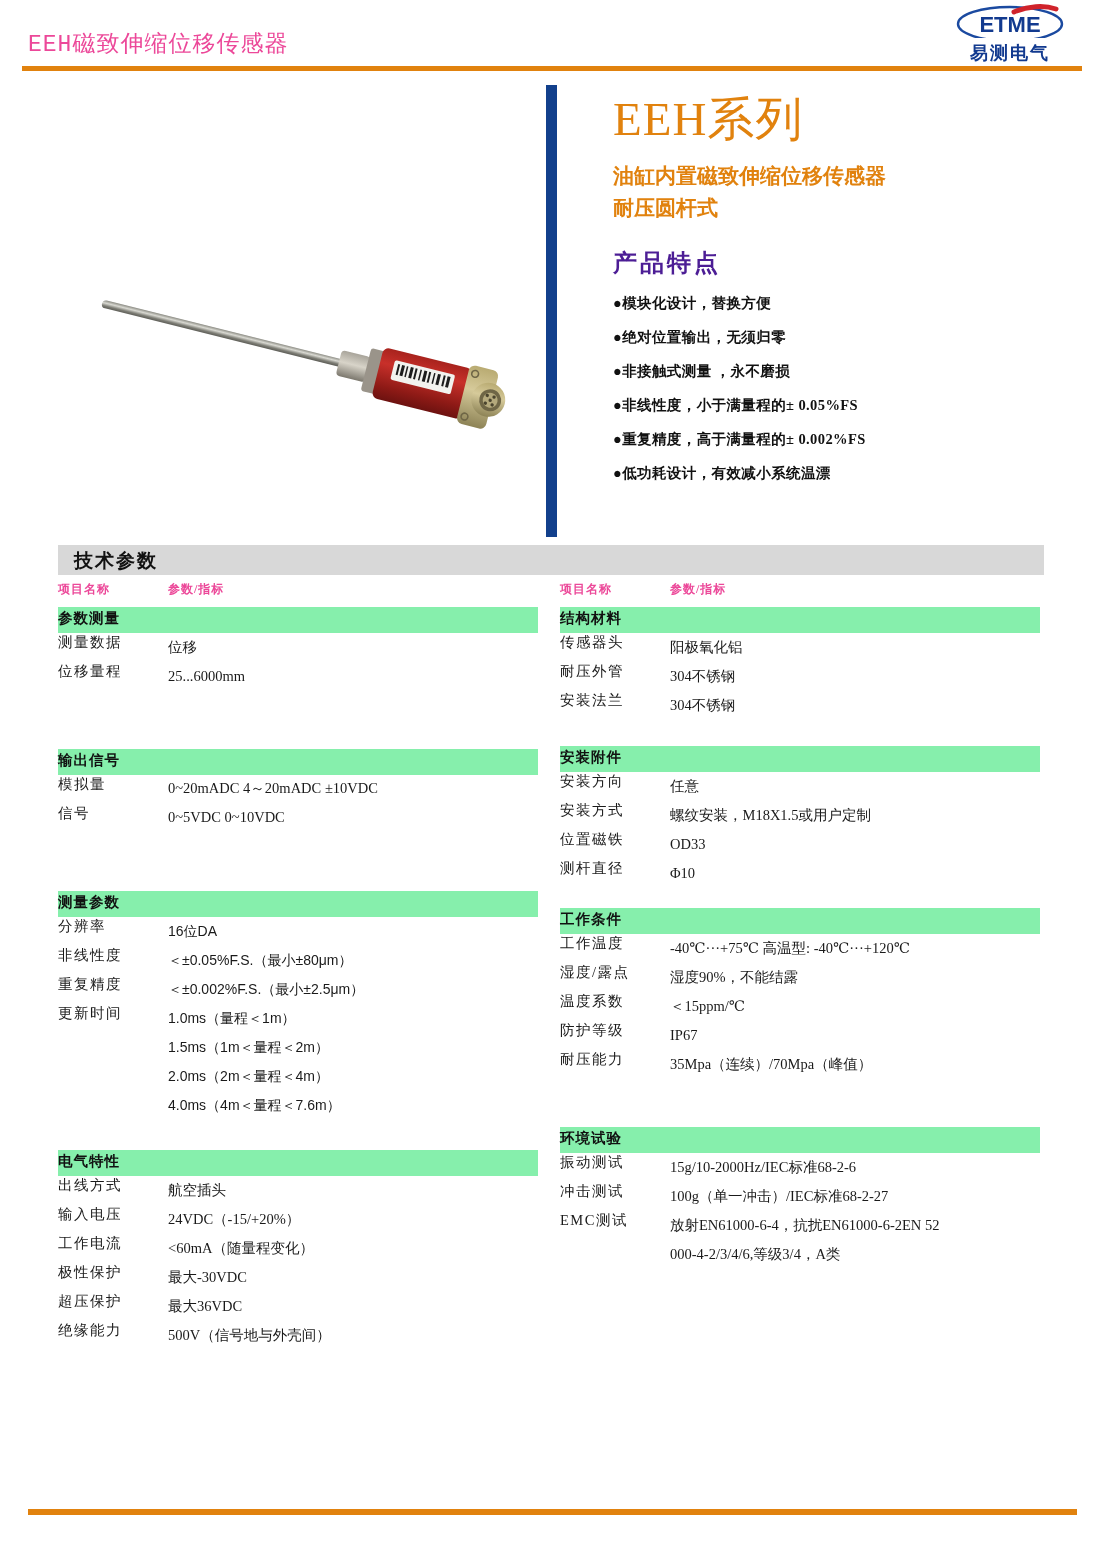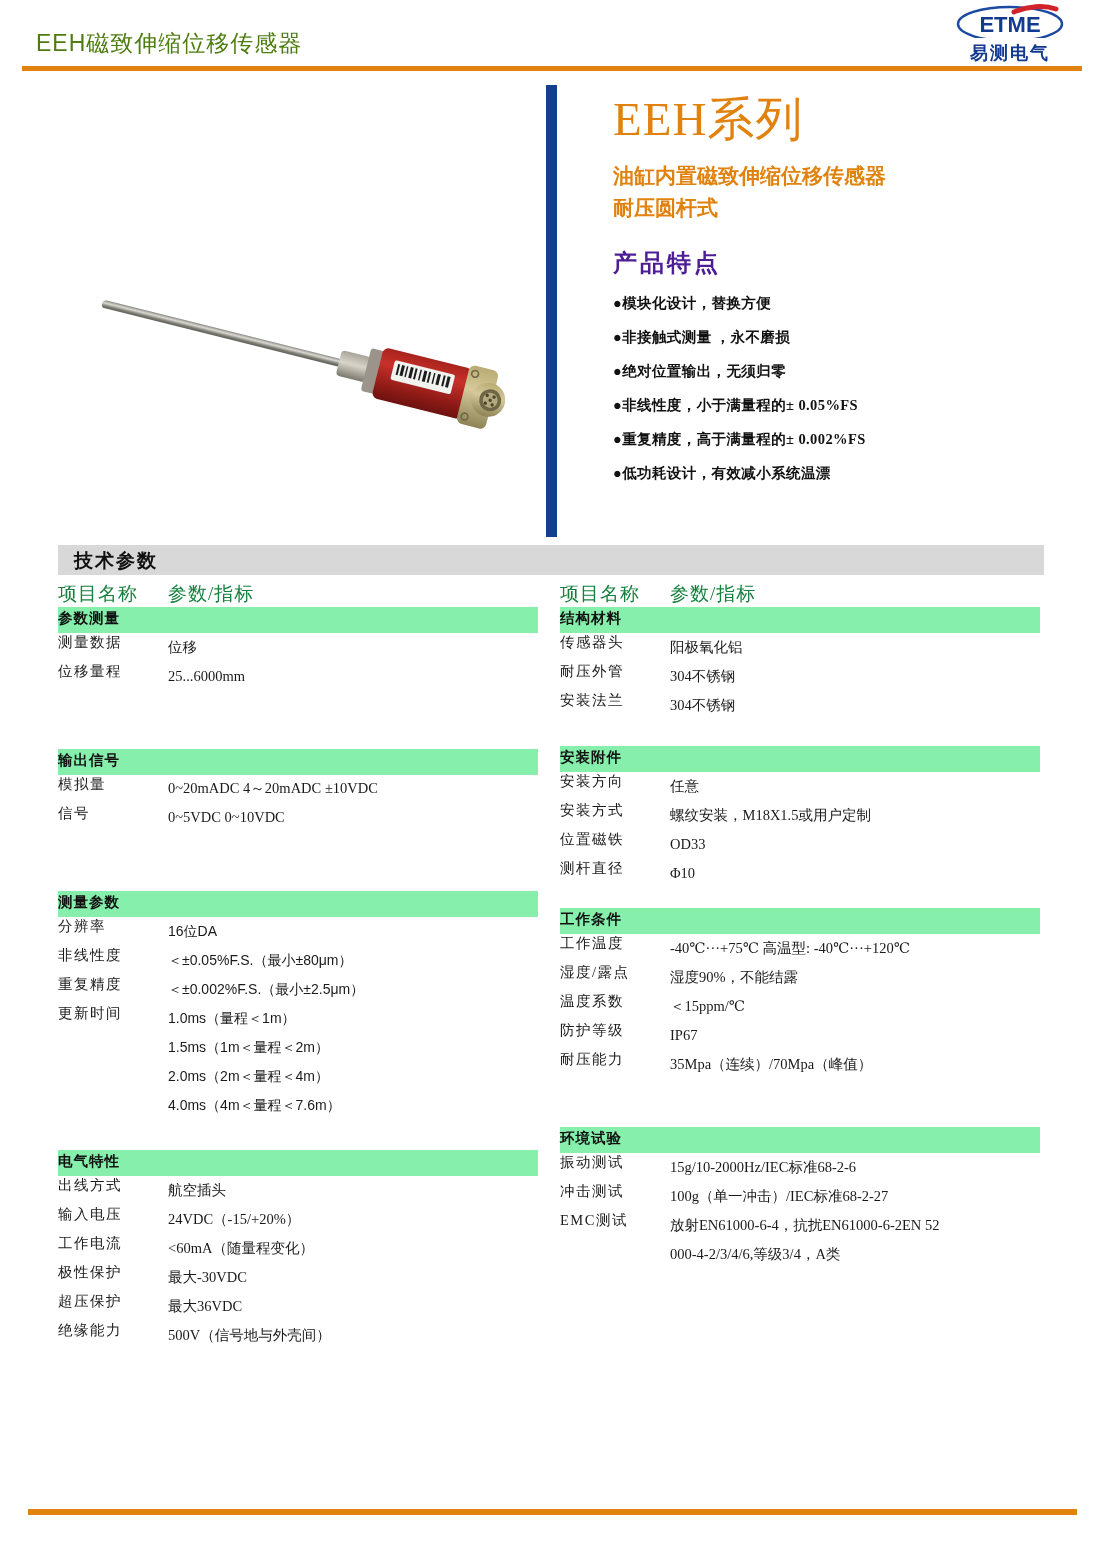--- a/index.html
+++ b/index.html
@@ -8,24 +8,24 @@
     background: #ffffff;
     font-family: "Liberation Serif", "DejaVu Serif", serif;
     color: #1a1a1a;
     overflow: hidden;
   }
   .page { position: relative; width: 1102px; height: 1559px; }
 
   
   .page-header { position: absolute; left: 0; top: 0; width: 1102px; height: 72px; }
   .header-title {
-    position: absolute; left: 36px; top: 28px;
+    position: absolute; left: 28px; top: 28px;
     font-size: 23px; letter-spacing: 1px;
-    color: #4d7c0f;
-    font-family: Liberation Sans, sans-serif;
+    color: #ec4899;
+    font-family: Liberation Mono, monospace;
     white-space: nowrap;
   }
   .header-rule {
     position: absolute; left: 22px; top: 66px;
     width: 1060px; height: 5px; background: #e1820e;
   }
   
   .logo { position: absolute; right: 26px; top: 4px; width: 132px; height: 62px; }
   .logo-swoosh { position: absolute; left: 0; top: 0; width: 132px; height: 34px; }
   .logo-et {
@@ -90,21 +90,21 @@
   }
 
   .cols { position: absolute; left: 0; top: 36px; width: 1102px; }
   .col { position: absolute; top: 0; width: 480px; }
   .col-left { left: 58px; }
   .col-right { left: 560px; }
 
   .col-head {
     position: relative; height: 26px;
     font-family: "Liberation Serif", "DejaVu Serif", serif;
-    font-weight: normal; font-size: 19px; color: #15803d;
+    font-weight: bold; font-size: 12px; color: #ec4899;
   }
   .col-head .c1 { position: absolute; left: 0; top: 0; letter-spacing: 1px; }
   .col-head .c2 { position: absolute; left: 110px; top: 0; letter-spacing: 1px; }
 
   .section { position: relative; }
   .section-band {
     position: relative;
     width: 480px; height: 26px; background: #86efac;
   }
   .section-band-label {
@@ -219,22 +219,22 @@
 
     <div class="hero-text">
       <div class="series-title">EEH系列</div>
       <div class="subtitle">
         <div>油缸内置磁致伸缩位移传感器</div>
         <div>耐压圆杆式</div>
       </div>
       <div class="features-heading">产品特点</div>
       <div>
         <div class="feature-item">●模块化设计，替换方便</div>
+        <div class="feature-item">●绝对位置输出，无须归零</div>
         <div class="feature-item">●非接触式测量 ，永不磨损</div>
-        <div class="feature-item">●绝对位置输出，无须归零</div>
         <div class="feature-item">●非线性度，小于满量程的± 0.05%FS</div>
         <div class="feature-item">●重复精度，高于满量程的± 0.002%FS</div>
         <div class="feature-item">●低功耗设计，有效减小系统温漂</div>
       </div>
     </div>
   </div>
 
   <div class="spec-area">
     <div class="band-full">
       <div class="band-full-label">技术参数</div>

